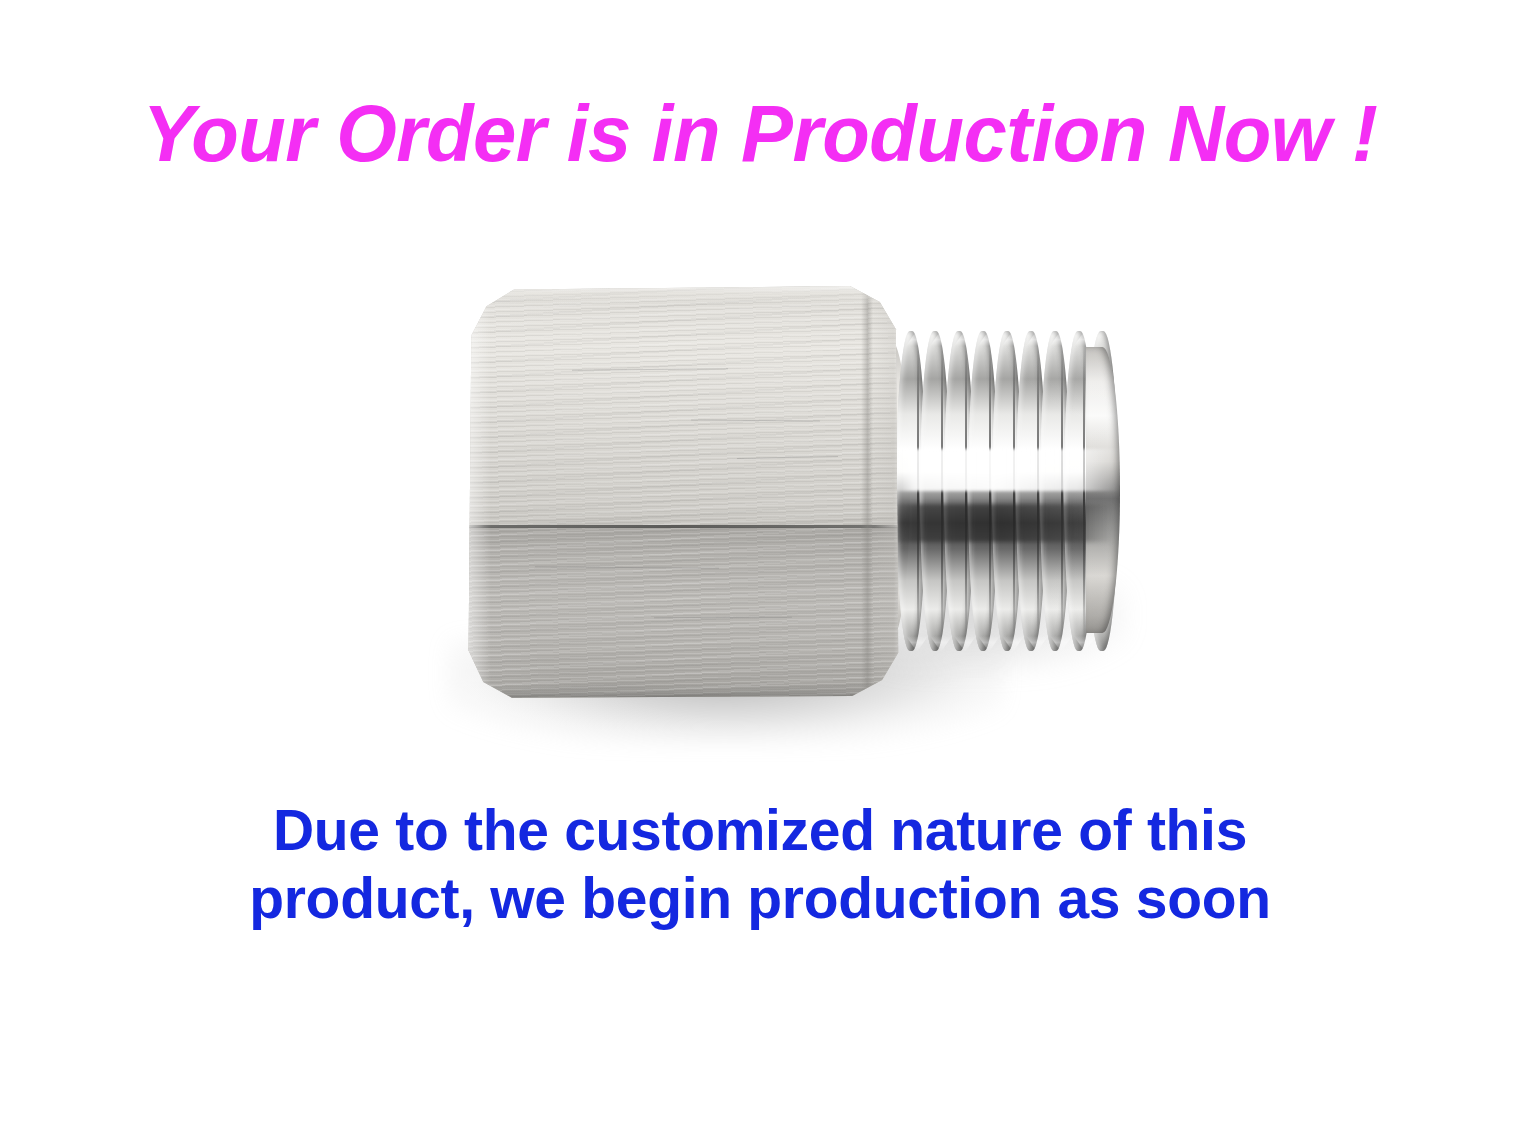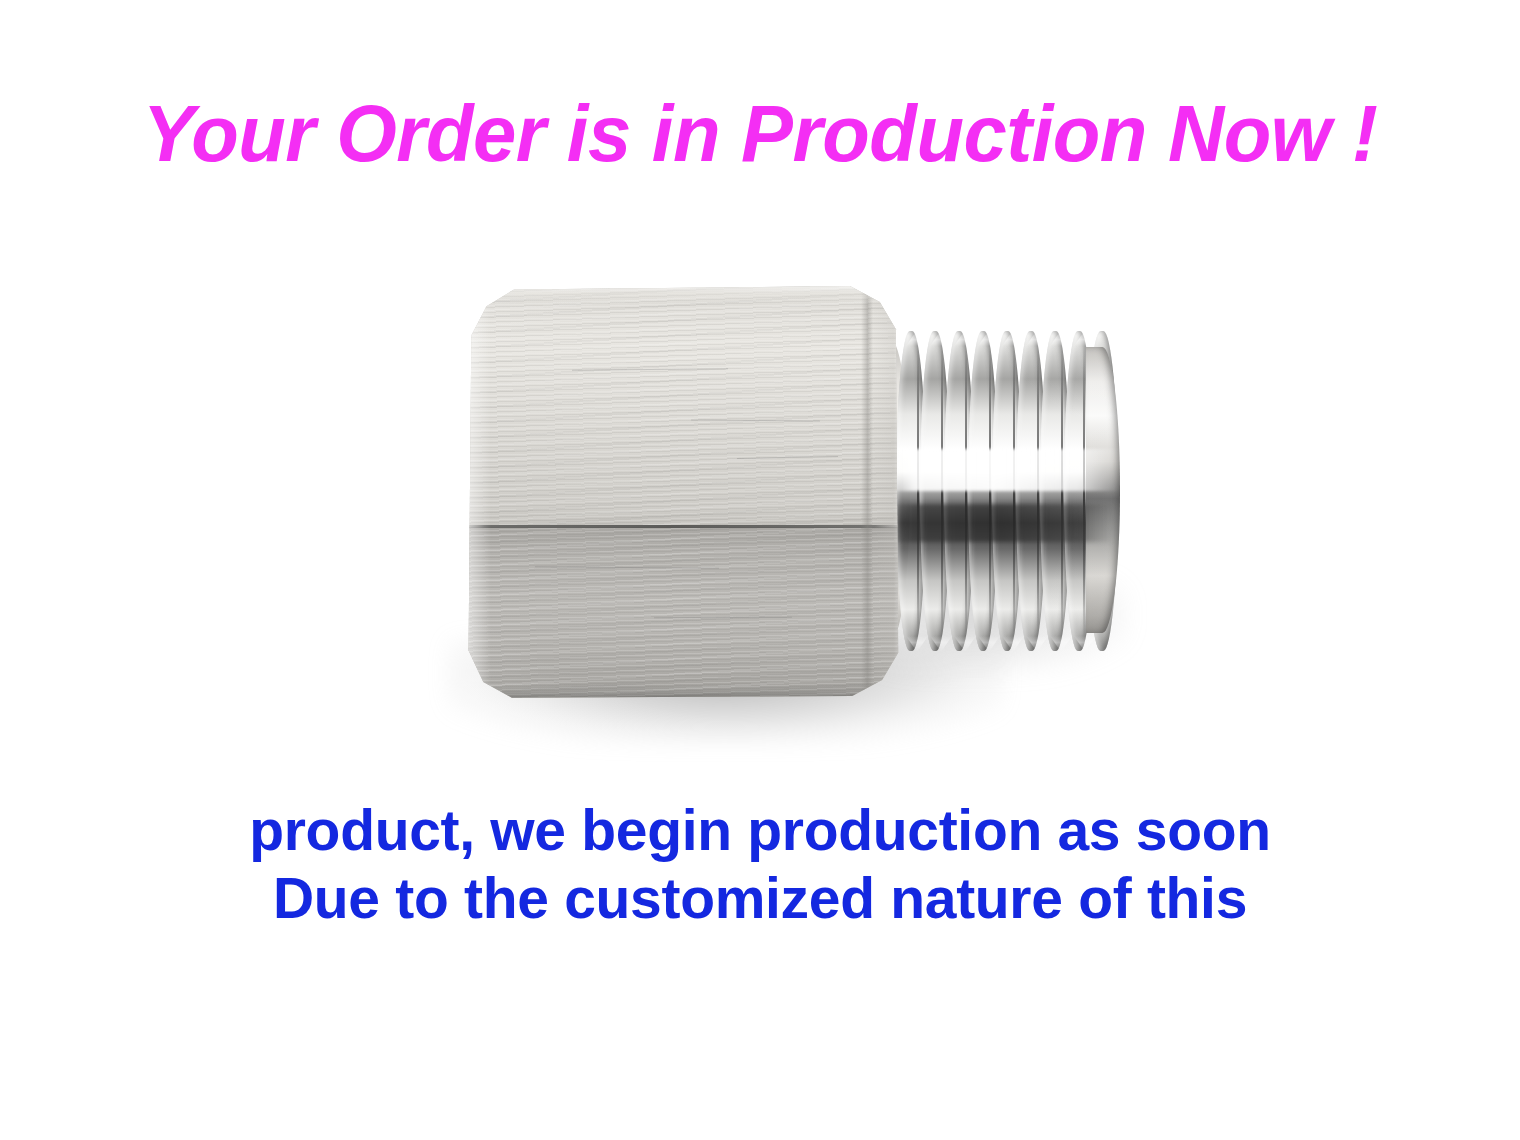--- a/index.html
+++ b/index.html
@@ -436,17 +436,17 @@
         <div class="scratch" style="left:62%; top:42%; width:22%; transform:rotate(-1.1deg);"></div>
         <div class="scratch" style="left:18%; top:68%; width:40%; transform:rotate(0.4deg);"></div>
         <div class="scratch" style="left:44%; top:80%; width:30%; transform:rotate(-0.3deg);"></div>
       </div>
     </div>
 
     <div class="photo-soft"></div>
   </div>
 
   <div class="body-text">
+    <span class="line">Due to the customized nature of this</span>
     <span class="line">product, we begin production as soon</span>
-    <span class="line">Due to the customized nature of this</span>
   </div>
 
 </div>
 
 </body></html>

